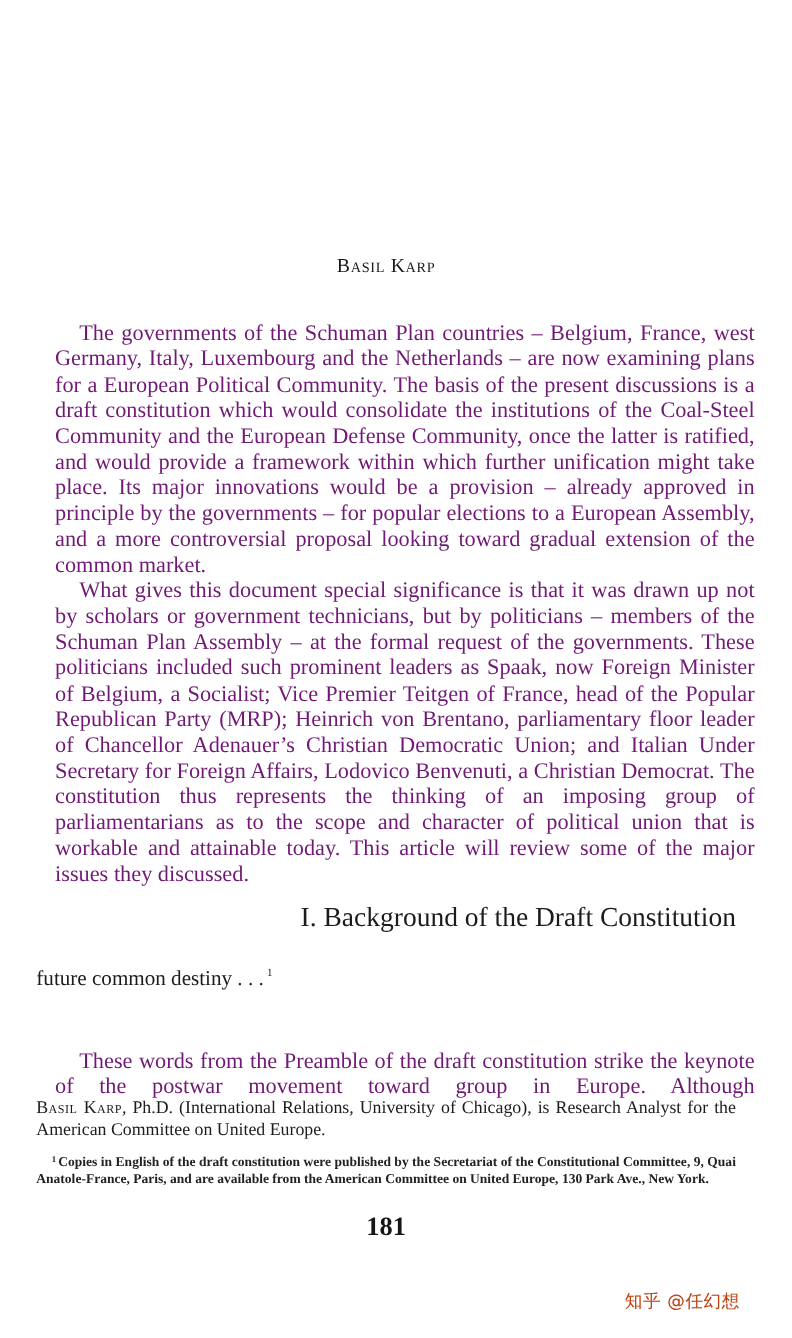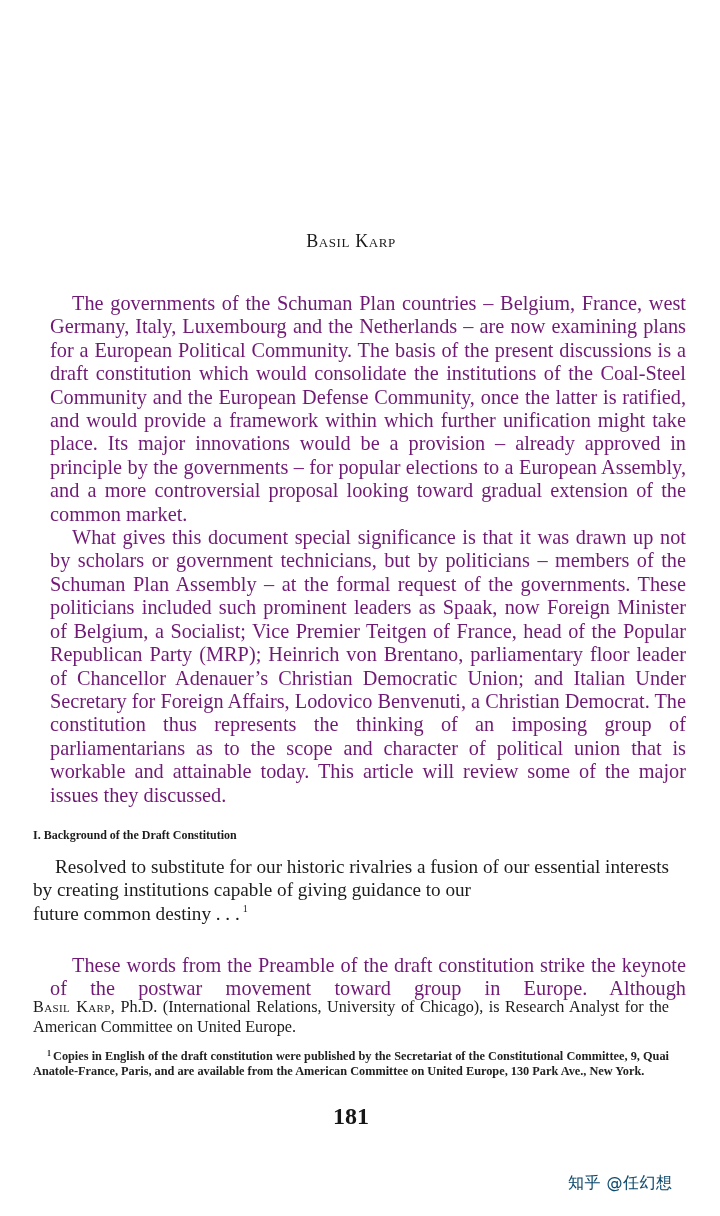--- a/index.html
+++ b/index.html
@@ -63,26 +63,25 @@
       position: absolute;
       top: 275px;
       left: 0;
       width: 636px;
     }
     .section-heading {
       position: absolute;
       top: 823px;
       left: 0;
       width: 636px;
-      text-align: left;
+      text-align: right;
       font-family: "Liberation Serif", serif;
-      font-size: 12px;
+      font-size: 25px;
       line-height: 24px;
       color: #1c1c1c;
-      font-weight: bold;
     }
     .quote {
       position: absolute;
       top: 855px;
       left: 0;
       width: 636px;
       font-family: "Liberation Serif", serif;
       font-size: 19.2px;
       line-height: 23.4px;
       text-align: justify;
@@ -151,21 +150,21 @@
       font-weight: bold;
       font-size: 24px;
       color: #161616;
     }
     .watermark {
       position: absolute;
       left: 568px;
       top: 1173px;
       font-family: "DejaVu Sans", sans-serif;
       font-size: 16px;
-      color: #0c4a6e;
+      color: #c2410c;
       letter-spacing: 0.5px;
       text-shadow: 0 0 1px rgba(0,0,0,0.12);
       text-align: center;
     }
   </style>
 </head>
 <body>
 
 <div class="page">
 
@@ -175,21 +174,21 @@
 
   <div class="author">Basil Karp</div>
 
   <div id="intro" class="body-text">
     <p class="para">The governments of the Schuman Plan countries – Belgium, France, west Germany, Italy, Luxembourg and the Netherlands – are now examining plans for a European Political Community. The basis of the present discussions is a draft constitution which would consolidate the institutions of the Coal-Steel Community and the European Defense Community, once the latter is ratified, and would provide a framework within which further unification might take place. Its major innovations would be a provision – already approved in principle by the governments – for popular elections to a European Assembly, and a more controversial proposal looking toward gradual extension of the common market.</p>
     <p class="para">What gives this document special significance is that it was drawn up not by scholars or government technicians, but by politicians – members of the Schuman Plan Assembly – at the formal request of the governments. These politicians included such prominent leaders as Spaak, now Foreign Minister of Belgium, a Socialist; Vice Premier Teitgen of France, head of the Popular Republican Party (MRP); Heinrich von Brentano, parliamentary floor leader of Chancellor Adenauer’s Christian Democratic Union; and Italian Under Secretary for Foreign Affairs, Lodovico Benvenuti, a Christian Democrat. The constitution thus represents the thinking of an imposing group of parliamentarians as to the scope and character of political union that is workable and attainable today. This article will review some of the major issues they discussed.</p>
   </div>
 
   <div class="section-heading">I. Background of the Draft Constitution</div>
 
-  <p class="quote"><span>Resolved to substitute for our historic rivalries a fusion of our essential interests by creating institutions capable of giving guidance to our</span><br><span>future common destiny . . .</span><sup class="fn-ref">1</sup></p>
+  <p class="quote"><br><span>future common destiny . . .</span><sup class="fn-ref">1</sup></p>
 
   <p id="after-quote" class="body-text">These words from the Preamble of the draft constitution strike the keynote of the postwar movement toward group in Europe. Although</p>
 
   <p class="author-note"><span class="sc">Basil Karp</span><span>, Ph.D. (International Relations, University of Chicago), is Research Analyst for the American Committee on United Europe.</span></p>
 
   <p class="footnote"><sup>1</sup><span>Copies in English of the draft constitution were published by the Secretariat of the Constitutional Committee, 9, Quai Anatole-France, Paris, and are available from the American Committee on United Europe, 130 Park Ave., New York.</span></p>
 
   <div class="page-number">181</div>
 </div>
 

